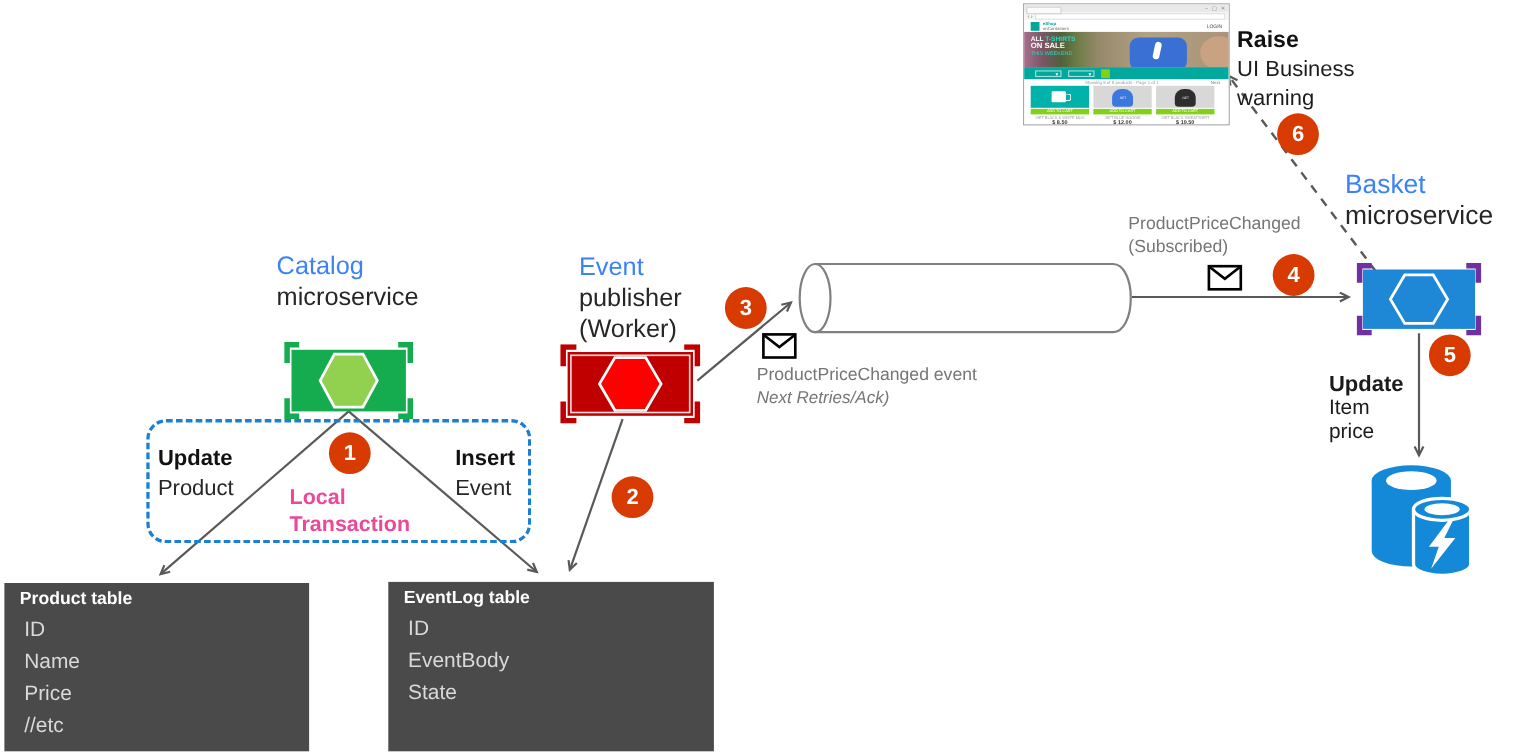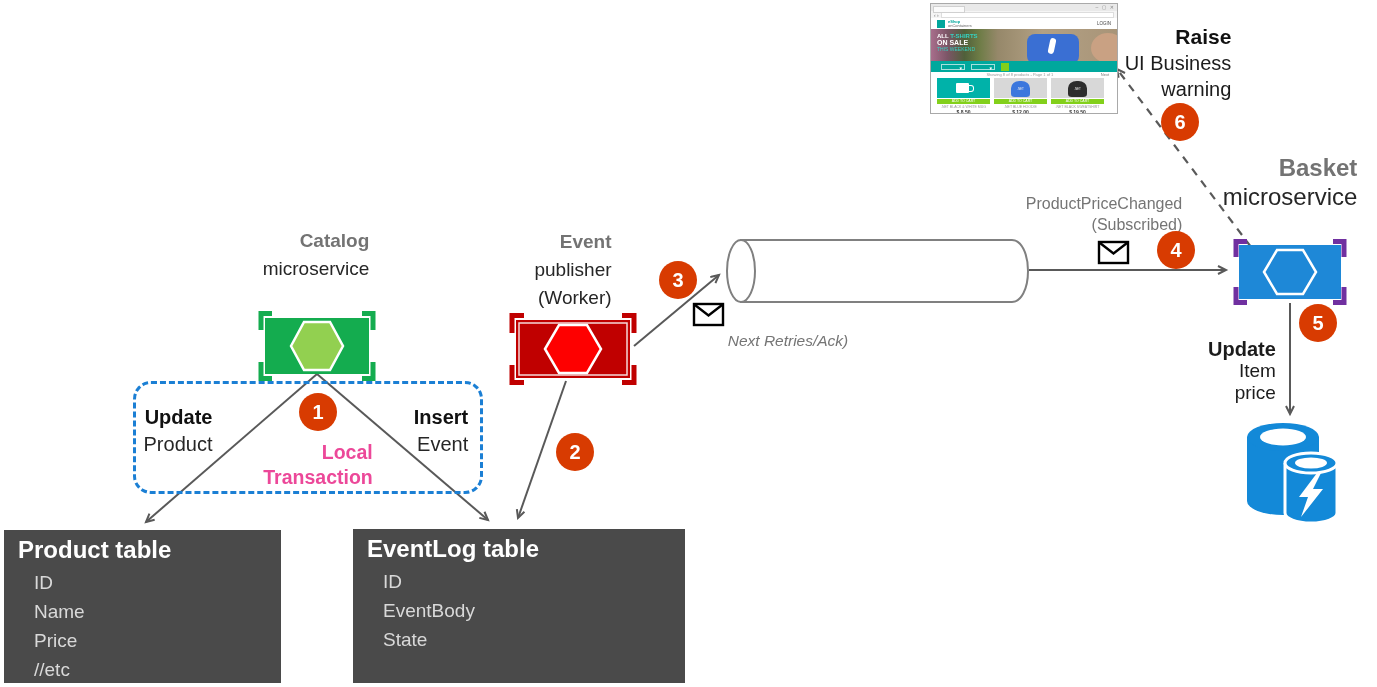--- a/index.html
+++ b/index.html
@@ -2,23 +2,23 @@
 <html><head>
 <meta charset="utf-8">
 <style>
   html,body{margin:0;padding:0;background:#fff;}
   .canvas{position:relative;width:1377px;height:687px;background:#fff;overflow:hidden;
           font-family:"Liberation Sans",sans-serif;color:#1a1a1a;}
   .abs{position:absolute;}
   .svg-layer{position:absolute;left:0;top:0;}
 
   
-  .cblock{position:absolute;text-align:right;transform:translateX(-50%);}
-  .svc-title{font-size:19px;line-height:28px;color:#262626;}
-  .svc-title .b{font-weight:bold;color:#737373;}
+  .cblock{position:absolute;text-align:left;transform:translateX(-50%);}
+  .svc-title{font-size:23px;line-height:28px;color:#262626;}
+  .svc-title .b{font-weight:normal;color:#3b82f6;}
   .basket-title{font-size:24px;line-height:29px;}
   .gray-note{font-size:16px;line-height:21px;color:#757575;}
   .gray-note .it{font-style:italic;font-size:15.5px;}
   .raise-note{font-size:20px;line-height:26px;color:#1c1c1c;}
   .raise-note .b{font-weight:bold;font-size:21px;color:#111;}
   .upd-note{font-size:19px;line-height:22px;color:#1c1c1c;}
   .upd-note .b{font-weight:bold;font-size:20px;}
   .bus-text{font-size:18.5px;line-height:24px;color:#8c8c8c;}
   .bus-text .b{font-weight:bold;font-size:20px;color:#3f3f3f;}
 
@@ -29,22 +29,22 @@
 
   
   .txbox{position:absolute;left:133px;top:381px;width:344px;height:107px;
          border:3px dashed #1b7fd4;border-radius:18px;}
   .txlabel{font-size:20px;line-height:27px;color:#262626;}
   .txlabel .b{font-weight:bold;color:#111;}
   .txblue{font-size:19.5px;line-height:25px;font-weight:bold;color:#ec4899;}
 
   
   .dtable{position:absolute;background:#4a4a4a;padding:6px 0 0 14px;box-sizing:border-box;}
-  .dtable .t{font-weight:bold;font-size:24px;color:#fff;margin-bottom:4px;}
-  .dtable .r{font-size:19px;line-height:29px;color:#d9d9d9;margin-left:16px;}
+  .dtable .t{font-weight:bold;font-size:16px;color:#fff;margin-bottom:4px;}
+  .dtable .r{font-size:19px;line-height:29px;color:#d9d9d9;margin-left:4px;}
 
   
   .shot{position:absolute;left:930px;top:3px;width:186px;height:109px;background:#fff;
         border:1px solid #a9a9a9;overflow:hidden;display:flex;flex-direction:column;}
   .sf-titlebar{height:7px;background:#e9e9e9;position:relative;flex:none;}
   .sf-tab{position:absolute;left:2px;top:1.5px;width:30px;height:5.5px;background:#fbfbfb;border:0.5px solid #d0d0d0;}
   .sf-ctrls{position:absolute;right:2px;top:0;font-size:5px;color:#888;letter-spacing:1px;}
   .sf-addr{height:7px;background:#f5f5f5;display:flex;align-items:center;gap:2px;padding:0 3px;flex:none;}
   .sf-nav{font-size:5px;color:#777;line-height:6px;}
   .sf-url{flex:1;height:4px;background:#fff;border:0.5px solid #ddd;}
@@ -183,20 +183,21 @@
   <div class="cblock txlabel" style="left:441px;top:404px">
     <div class="b">Insert</div>
     <div>Event</div>
   </div>
   <div class="cblock txblue" style="left:318px;top:440px">
     <div>Local</div>
     <div>Transaction</div>
   </div>
 
   <div class="cblock gray-note" style="left:788px;top:330px">
+    <div>ProductPriceChanged event</div>
     <div class="it">Next Retries/Ack)</div>
   </div>
   <div class="cblock gray-note" style="left:1104px;top:193px">
     <div>ProductPriceChanged</div>
     <div>(Subscribed)</div>
   </div>
   <div class="cblock raise-note" style="left:1178px;top:24px">
     <div class="b">Raise</div>
     <div>UI Business</div>
     <div>warning</div>
@@ -214,21 +215,21 @@
   <div class="badge" style="left:1318px;top:323px">5</div>
   <div class="badge" style="left:1180px;top:122px">6</div>
 
   <div class="dtable" style="left:4px;top:530px;width:277px;height:153px">
     <div class="t">Product table</div>
     <div class="r">ID</div>
     <div class="r">Name</div>
     <div class="r">Price</div>
     <div class="r">//etc</div>
   </div>
-  <div class="dtable" style="left:353px;top:529px;width:332px;height:154px">
+  <div class="dtable" style="left:353px;top:529px;width:296px;height:154px">
     <div class="t">EventLog table</div>
     <div class="r">ID</div>
     <div class="r">EventBody</div>
     <div class="r">State</div>
   </div>
 
   <div class="shot">
     <div class="sf-titlebar">
       <div class="sf-tab"></div>
       <div class="sf-ctrls">– ▢ ✕</div>

